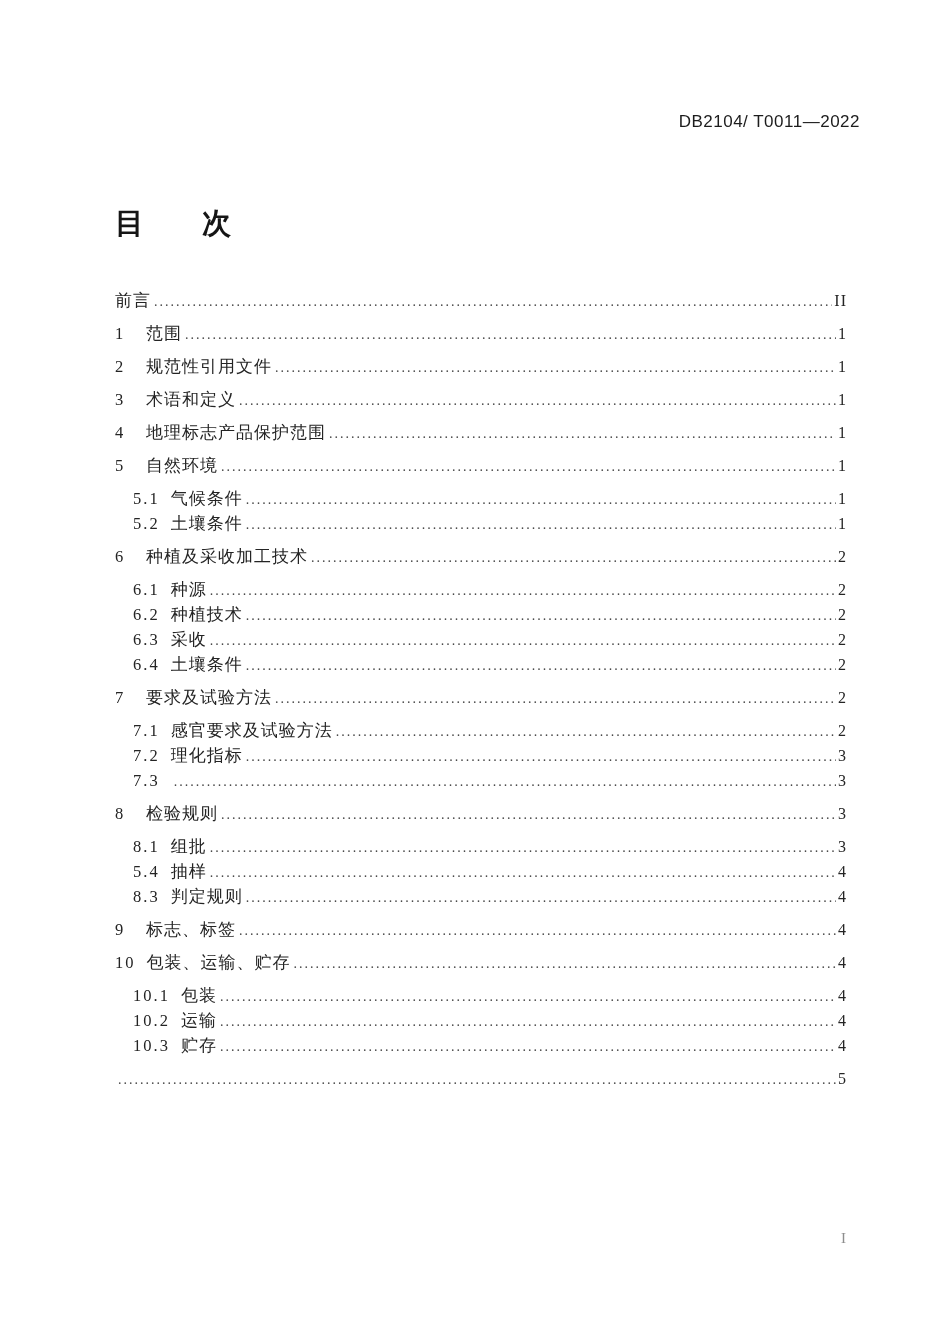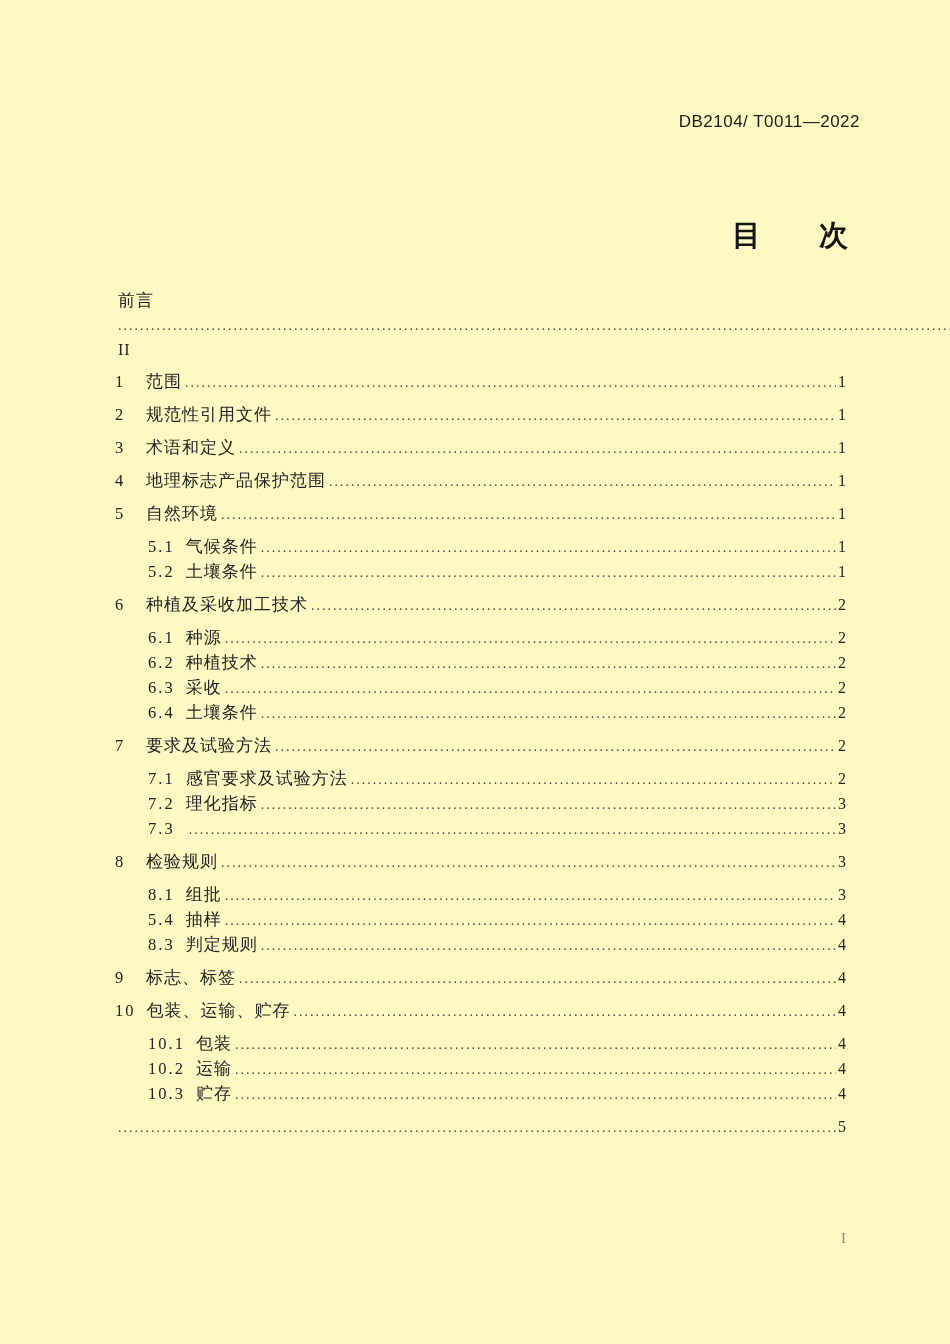--- a/index.html
+++ b/index.html
@@ -1,21 +1,21 @@
 <!DOCTYPE html>
 <html lang="zh"><head>
 <meta charset="utf-8">
 <style>
   html, body { margin: 0; padding: 0; background: #e8e8e8; }
   .page {
     position: relative;
     width: 950px;
     height: 1344px;
     margin: 0 auto;
-    background: #fef9c3;
+    background: #ffffff;
     font-family: "Liberation Serif", "DejaVu Serif", serif;
     color: #242424;
     overflow: hidden;
   }
   .std-code {
     position: absolute;
     top: 110px;
     left: 115px;
     right: 90px;
     text-align: right;
@@ -23,52 +23,52 @@
     font-size: 17px;
     letter-spacing: 0.5px;
     color: #1c1c1c;
     line-height: 24px;
   }
   .doc-title {
     position: absolute;
     top: 203px;
     left: 115px;
     right: 90px;
-    margin: 12px;
-    text-align: right;
+    margin: 0;
+    text-align: left;
     font-family: "Liberation Sans", "DejaVu Sans", sans-serif;
     font-size: 29px;
     font-weight: 700;
     color: #151515;
     line-height: 40px;
   }
   .toc {
     position: absolute;
     top: 285px;
     left: 115px;
     right: 103px;
   }
   .toc-row {
     display: flex;
     align-items: baseline;
     line-height: 24px;
     font-size: 17px;
     white-space: nowrap;
   }
   .toc-row.spaced { margin-top: 8px; }
-  .toc-row:first-child { margin-top: 4px; flex-direction: column; }
+  .toc-row:first-child { margin-top: 4px; }
   .toc-row.lvl2 { padding-left: 18px; }
   .num {
     display: inline-block;
     font-size: 16.5px;
     letter-spacing: 2px;
     flex: 0 0 auto;
   }
   .lvl1 .num { min-width: 20px; margin-right: 11px; }
-  .lvl2 .num { min-width: 26px; margin-right: 11px; margin-left: 15px; }
+  .lvl2 .num { min-width: 26px; margin-right: 11px; }
   .lbl {
     flex: 0 0 auto;
     letter-spacing: 1px;
   }
   .dots {
     flex: 1 1 auto;
     overflow: hidden;
     white-space: nowrap;
     margin-left: 3px;
     margin-right: 2px;

